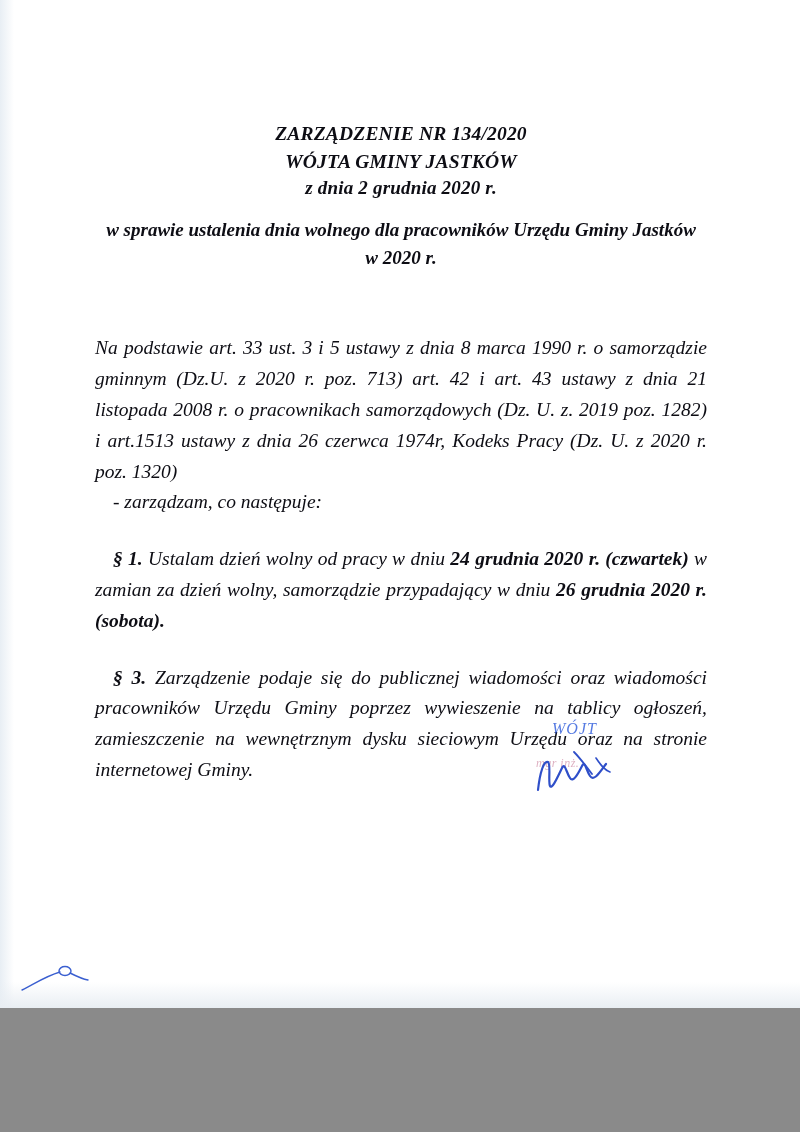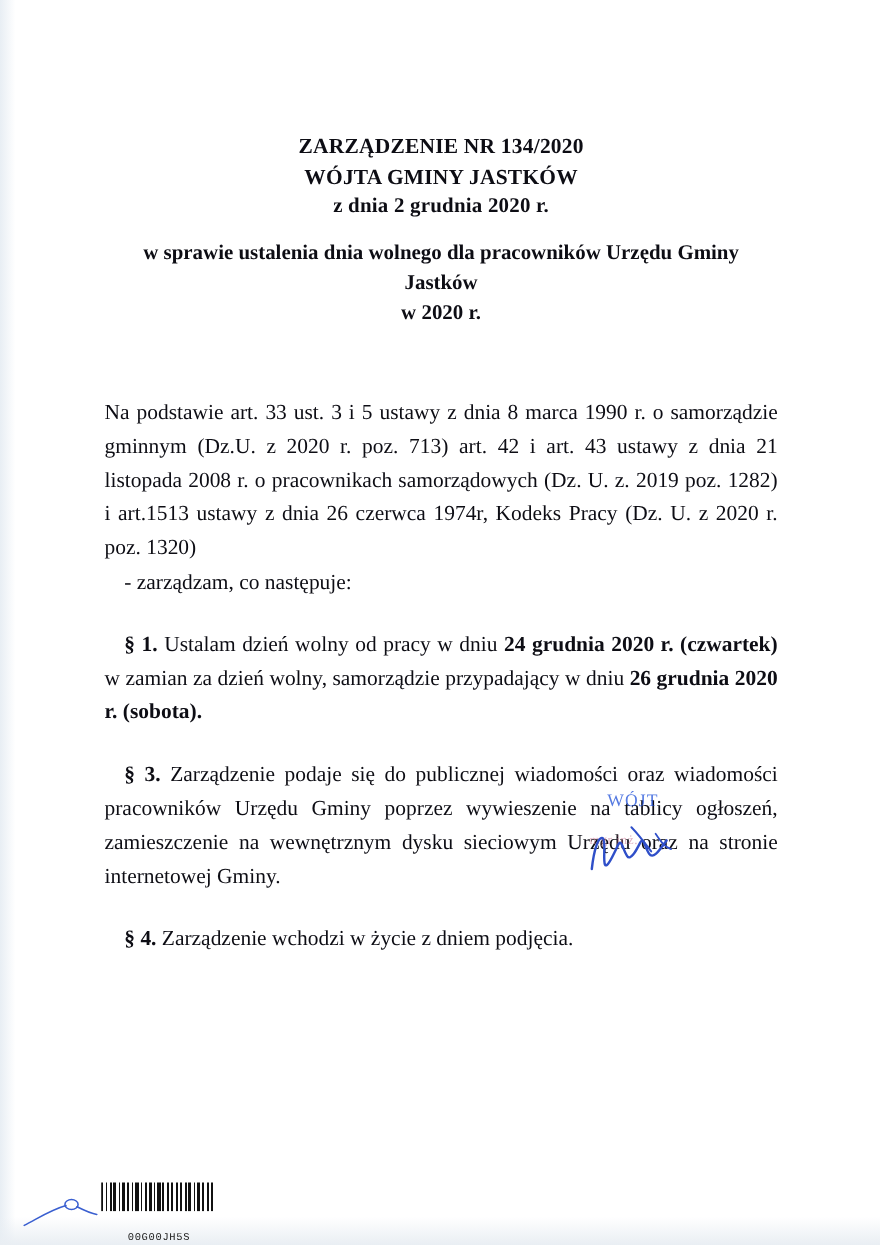--- a/index.html
+++ b/index.html
@@ -3,25 +3,26 @@
 <meta charset="utf-8">
 <style>
   html, body {
     margin: 0;
     padding: 0;
     background: #8a8a8a;
   }
   .page {
     position: relative;
     width: 800px;
-    height: 1132px;
+    height: 1008px;
     background: #ffffff;
     overflow: hidden;
     font-family: "Liberation Serif", "DejaVu Serif", serif;
     color: #0d0d14;
+    font-style: italic;
   }
   
   .scan-tint-left {
     position: absolute;
     left: 0; top: 0;
     width: 14px; height: 100%;
     background: linear-gradient(to right, #e8eef4, rgba(255,255,255,0));
     pointer-events: none;
   }
   .scan-tint-bottom {
@@ -177,24 +178,20 @@
       <p class="just para-gap">
         <span class="lead-space"></span><b>§ 1.</b>
         <span>Ustalam dzień wolny od pracy w dniu </span><b>24 grudnia 2020 r. (czwartek)</b><span> w zamian za dzień wolny, samorządzie przypadający w dniu </span><b>26 grudnia 2020 r. (sobota).</b>
       </p>
 
       <p class="just para-gap">
         <span class="lead-space"></span><b>§ 3.</b>
         <span>Zarządzenie podaje się do publicznej wiadomości oraz wiadomości pracowników Urzędu Gminy poprzez wywieszenie na tablicy ogłoszeń, zamieszczenie na wewnętrznym dysku sieciowym Urzędu oraz na stronie internetowej Gminy.</span>
       </p>
 
-      <p class="just para-gap">
-        <span class="lead-space"></span><b>§ 4.</b>
-        <span>Zarządzenie wchodzi w życie z dniem podjęcia.</span>
-      </p>
 
     </div>
   </div>
 
   <div class="signature">
     <div class="sig-label">WÓJT</div>
     <div class="sig-sub">mgr inż.</div>
     <svg class="sig-mark" width="120" height="70" viewBox="0 0 120 70">
       <path d="M8,52 C10,34 14,22 18,24 C21,26 18,44 20,48 C22,52 28,38 32,30 C35,24 36,34 40,40 C43,45 48,36 52,28 C55,22 56,32 60,38 C64,44 70,34 76,26" fill="none" stroke="#2f4fc9" stroke-width="2.2" stroke-linecap="round"></path>
       <path d="M44,14 C50,20 56,28 62,36" fill="none" stroke="#2f4fc9" stroke-width="1.8" stroke-linecap="round"></path>

